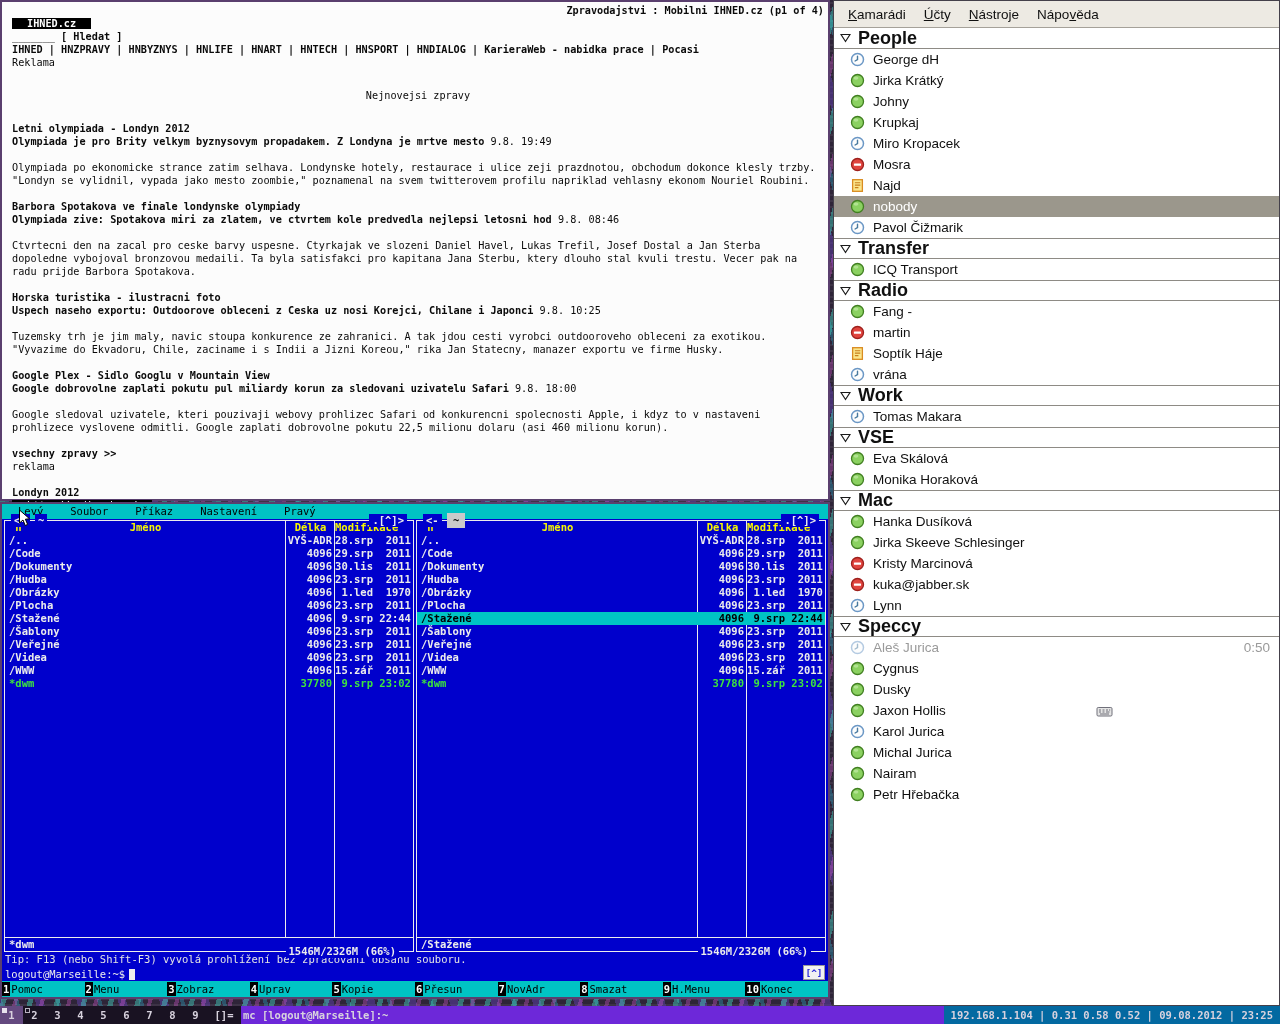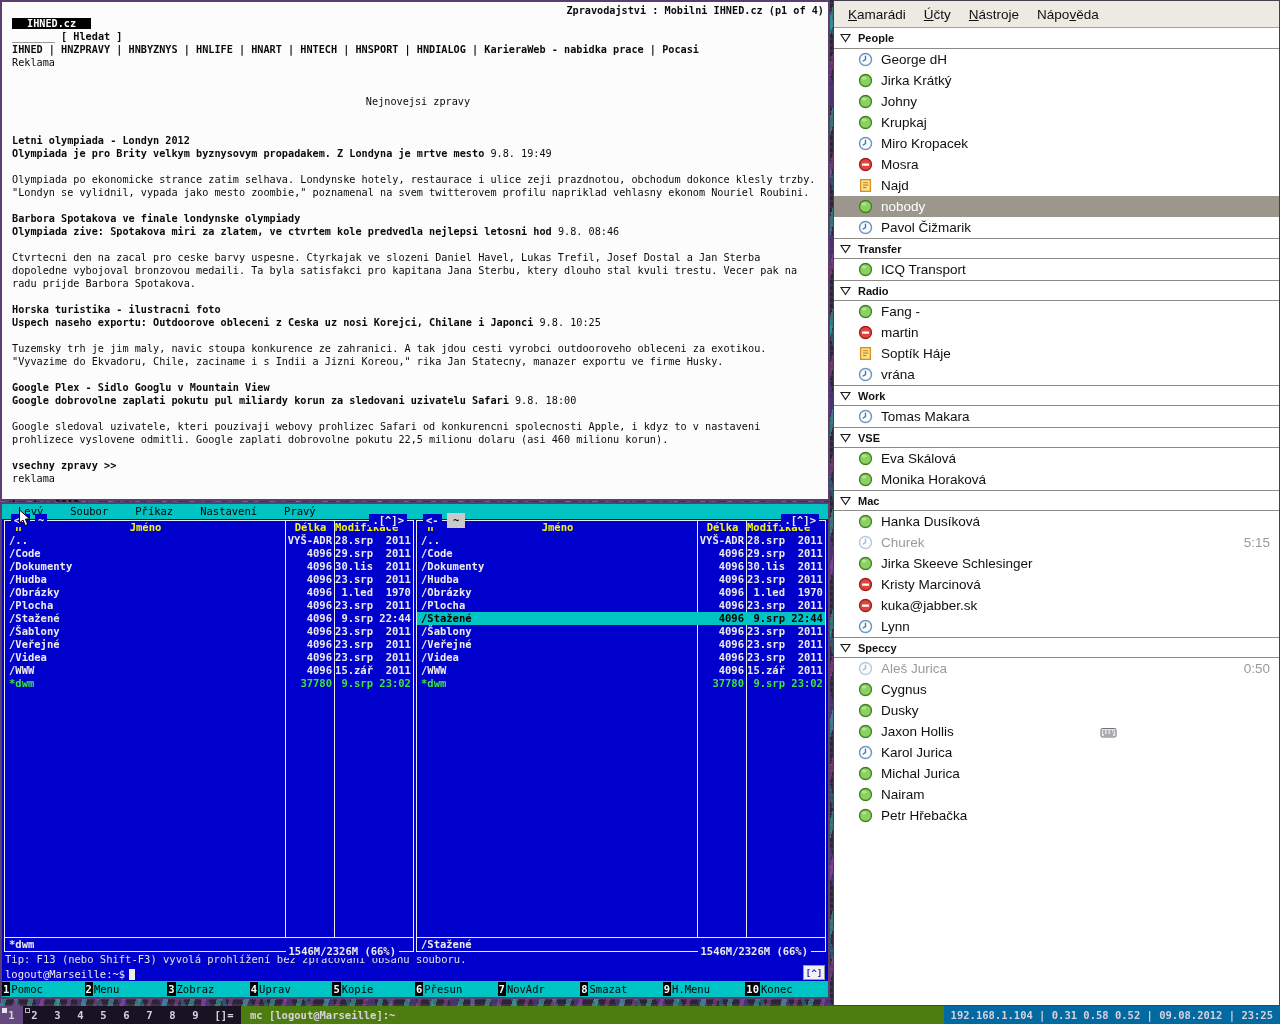--- a/index.html
+++ b/index.html
@@ -15,21 +15,21 @@
 }
 .win{position:absolute}
 
 
 .browser{left:0;top:0;width:830px;height:501px;background:#FCFCFC;border:2px solid #5A3F6E;
   padding:2px 4px 0 10px;font-size:10.2px;line-height:13px;color:#0A0A0A}
 .bline{white-space:pre;height:13px;overflow:hidden}
 .b{font-weight:bold}
 .right{text-align:right}
 .center{text-align:center}
-.mgap{margin:26px 0}
+.mgap{margin:20px 0}
 .inv{background:#000;color:#fff;padding:0 15px}
 
 
 .mc{left:0;top:502px;width:830px;height:497px;border:2px solid #5A3F6E;background:#0000CC;
   display:flex;flex-direction:column;font-size:10.5px;line-height:13px;color:#ECECEC}
 .mc-menubar{height:15px;background:#00C4C4;color:#000;display:flex;align-items:center;padding-left:16px;flex:none}
 .mc-menu-item{margin-right:27px}
 .mc-panels{flex:none;height:433px;display:flex;padding:1px 2px 0;gap:2px}
 .panel{flex:1;border:1px solid #ECECEC;position:relative;display:flex;flex-direction:column;font-weight:bold}
 .pc{position:absolute;top:-7px;background:#0000CC;padding:0 3px;z-index:3;line-height:13px;white-space:pre}
@@ -67,23 +67,23 @@
 
 
 .pidgin{left:833px;top:0;width:447px;height:1006px;background:#fff;border:1px solid #44404A;
   display:flex;flex-direction:column;font-family:"Liberation Sans","DejaVu Sans",sans-serif;
   font-size:13.5px;color:#101010}
 .p-menubar{height:27px;flex:none;background:#EDEAE3;border-bottom:1px solid #A5A199;display:flex;align-items:center;padding-left:5px}
 .pmi{padding:0 9px}
 .u{text-decoration:underline}
 .p-list{flex:1;overflow:hidden}
 .pgroup{height:21px;display:flex;align-items:center;padding-left:6px;gap:7px;
-  border-top:1px solid #8E8B85;border-bottom:1px solid #8E8B85;font-weight:bold;font-size:11px}
+  border-top:1px solid #8E8B85;border-bottom:1px solid #8E8B85;font-weight:bold;font-size:18px}
 .p-list .pgroup:first-child{border-top:none}
-.pbuddy{height:21px;display:flex;align-items:center;padding-left:24px;gap:8px}
+.pbuddy{height:21px;display:flex;align-items:center;padding-left:16px;gap:8px}
 .pbuddy.sel{background:#9B978C;color:#fff}
 .pbuddy.idle .bname{color:#9A9A9A}
 .pbuddy.idle .ic{opacity:.5}
 .ic{width:15px;height:15px;display:inline-flex;flex:none}
 .ic svg{width:100%;height:100%}
 .big{width:17px;height:17px}
 .tri{flex:none}
 .bidle{margin-left:auto;padding-right:9px;color:#9A9A9A}
 .emblem{margin-left:auto;padding-right:6px;display:inline-flex}
 .p-statusbar{flex:none;height:41px;background:#EDEAE3;border-top:1px solid #B3B0A8;position:relative}
@@ -95,21 +95,21 @@
   background:#fff;display:flex;align-items:center;justify-content:center}
 
 
 .dwmbar{position:absolute;left:0;top:1006px;width:1280px;height:18px;background:#191222;color:#D8D2DE;
   display:flex;font-size:10.5px;line-height:18px;font-weight:bold}
 .tag{width:23px;text-align:center;position:relative;flex:none}
 .tag.sel{background:#64497F}
 .ti{position:absolute;left:2px;top:2px;width:5px;height:5px;background:#E8E2EE}
 .ti.hollow{background:transparent;border:1px solid #B8B2C0}
 .dlay{width:34px;text-align:center;flex:none}
-.dtitle{flex:1;background:#4d7c0f;padding-left:9px;white-space:pre;overflow:hidden}
+.dtitle{flex:1;background:#6d28d9;padding-left:2px;white-space:pre;overflow:hidden}
 .dstatus{flex:none;padding:0 7px;background:#0369a1;white-space:pre}
 </style>
 </head>
 <body>
 
 <div class="win browser">
   <div class="bline right b">Zpravodajstvi : Mobilni IHNED.cz (p1 of 4)</div>
   <div class="bline"><span class="inv b">IHNED.cz</span></div>
   <div class="bline"><span>_______ </span><span class="b">[ Hledat ]</span></div>
   <div class="bline b">IHNED | HNZPRAVY | HNBYZNYS | HNLIFE | HNART | HNTECH | HNSPORT | HNDIALOG | KarieraWeb - nabidka prace | Pocasi</div>
@@ -714,33 +714,20 @@
             <circle cx="8" cy="8" r="6.4" fill="#8BD161" stroke="#417F21" stroke-width="1.4"></circle>
             <ellipse cx="6.4" cy="5.4" rx="2.6" ry="1.7" fill="#B8E69A" opacity="0.85"></ellipse>
           </svg>
           </span>
 
           <span class="bname">Hanka Dusíková</span>
 
           <span class="bidle"></span>
         </div>
 
-        <div class="pbuddy idle">
-
-          <span class="ic">
-            <svg viewBox="0 0 16 16">
-            <circle cx="8" cy="8" r="6.4" fill="#FDFDFD" stroke="#6B97C5" stroke-width="1.6"></circle>
-            <path d="M8 4.6 V8 L5.4 9.6" fill="none" stroke="#48799F" stroke-width="1.5" stroke-linecap="round"></path>
-          </svg>
-          </span>
-
-          <span class="bname">Churek</span>
-
-          <span class="bidle">5:15</span>
-        </div>
 
         <div class="pbuddy">
           <span class="ic">
             <svg viewBox="0 0 16 16">
             <circle cx="8" cy="8" r="6.4" fill="#8BD161" stroke="#417F21" stroke-width="1.4"></circle>
             <ellipse cx="6.4" cy="5.4" rx="2.6" ry="1.7" fill="#B8E69A" opacity="0.85"></ellipse>
           </svg>
           </span>
 
           <span class="bname">Jirka Skeeve Schlesinger</span>

